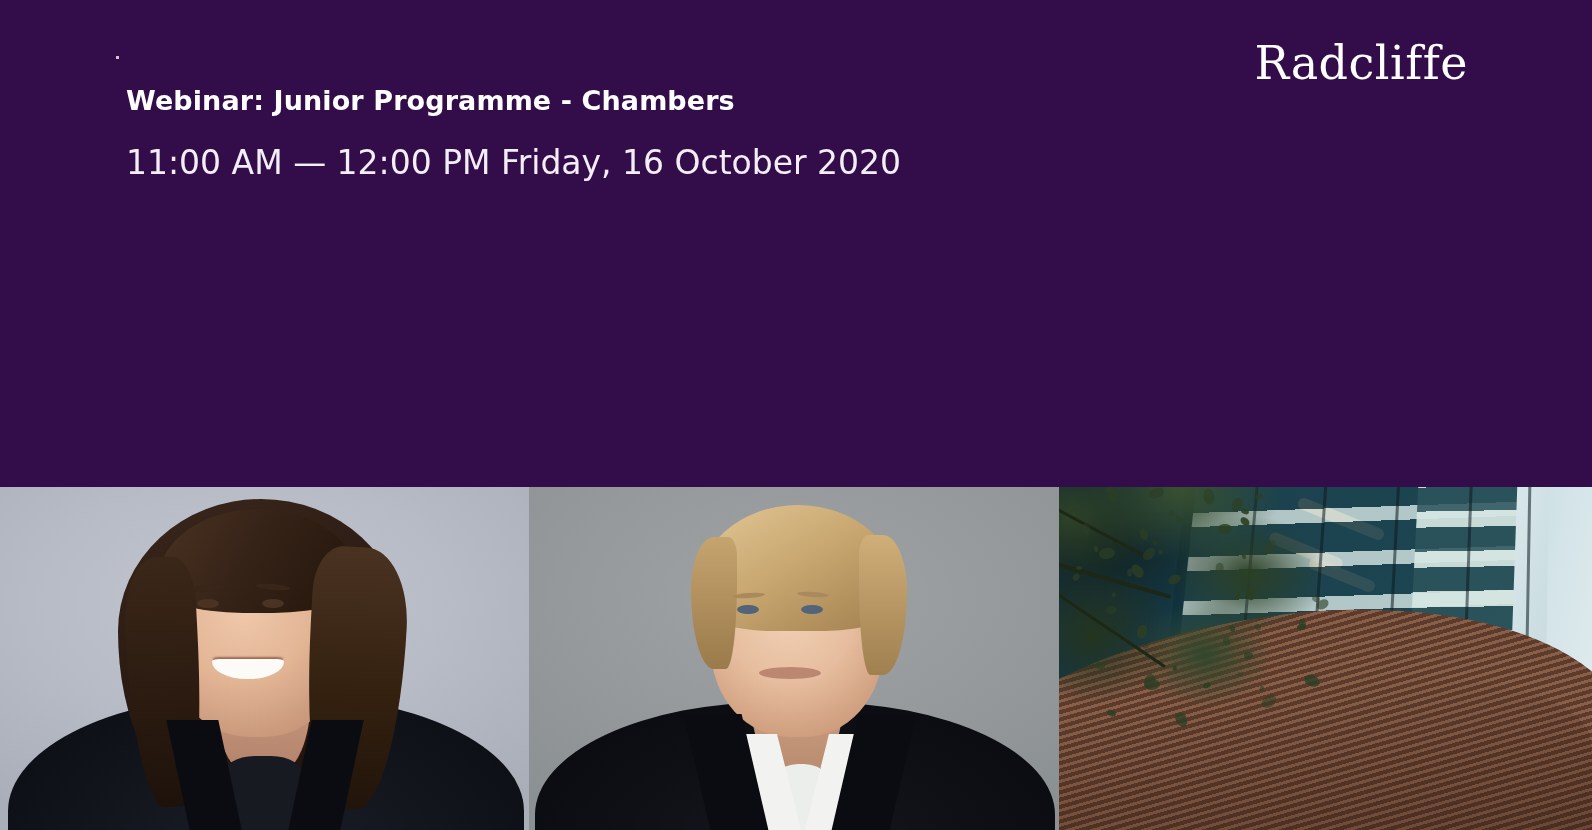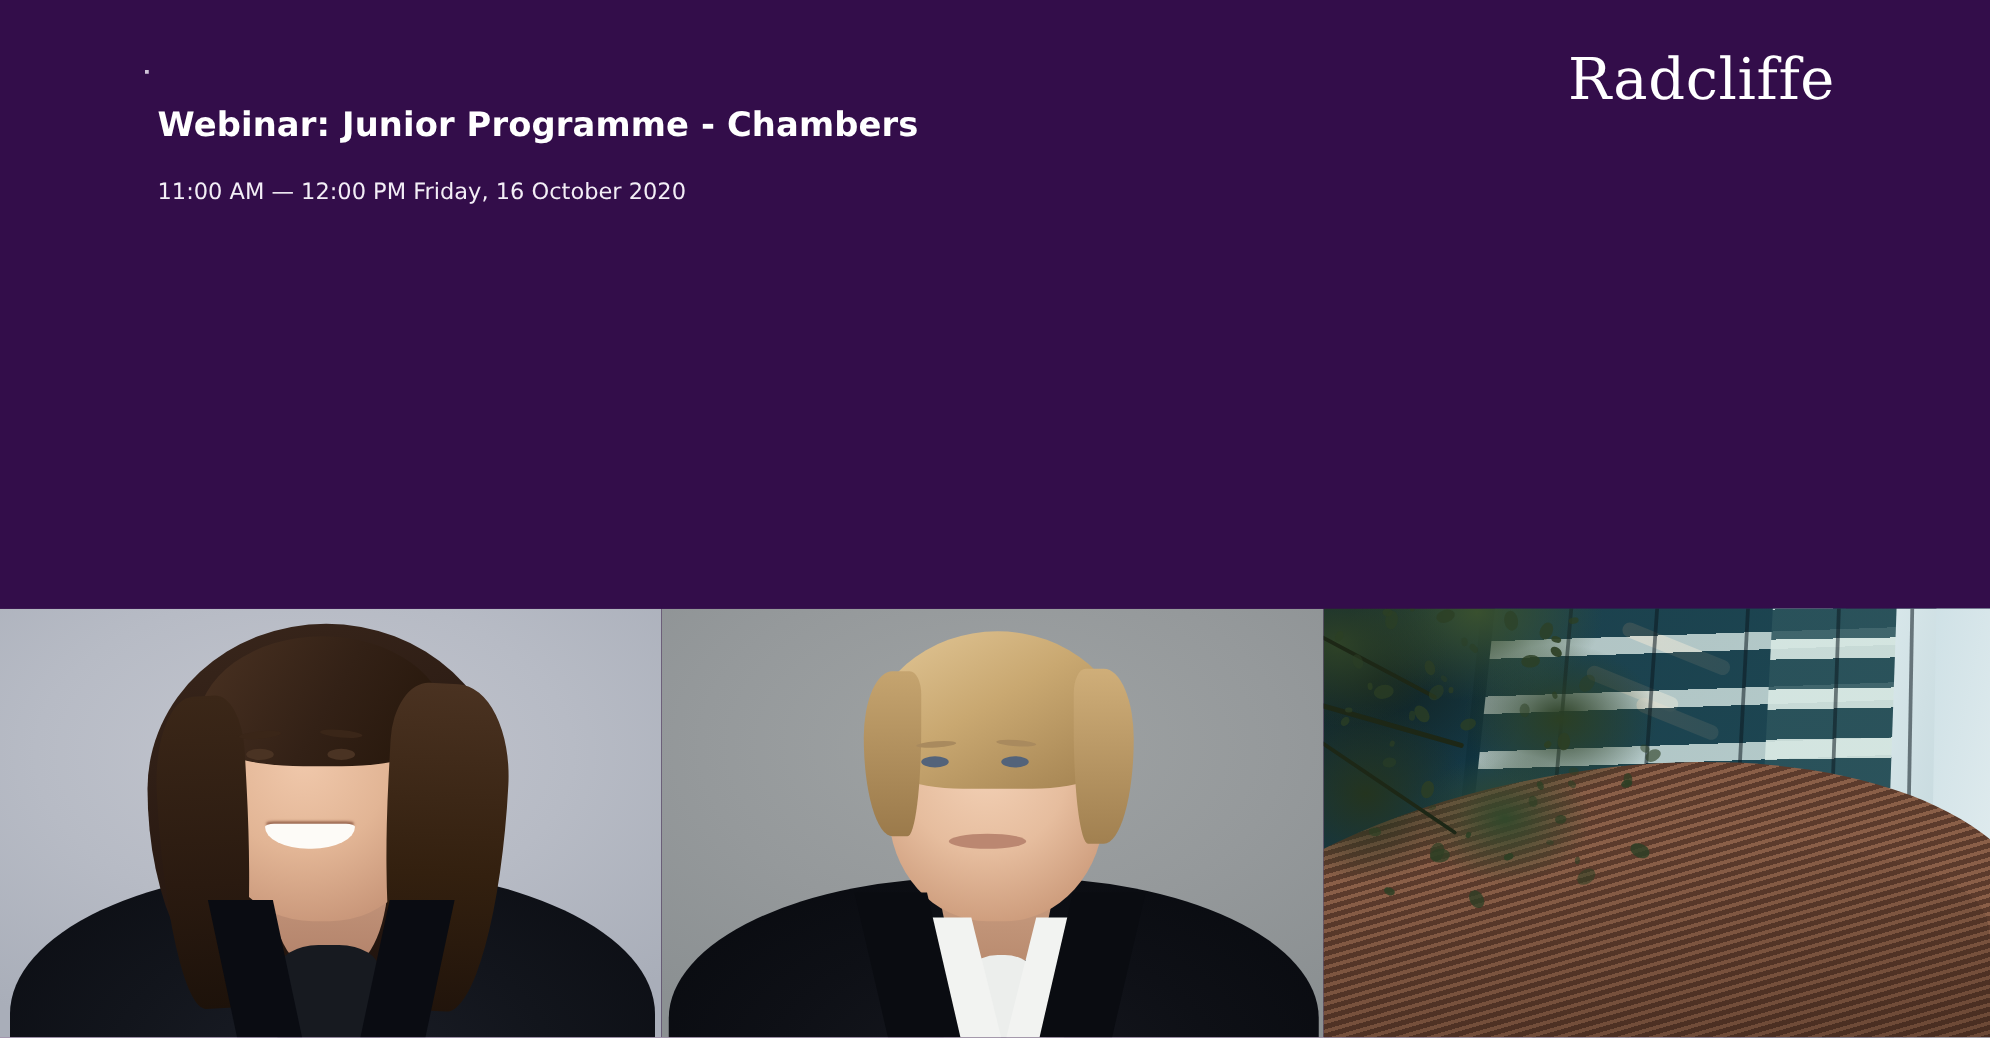--- a/index.html
+++ b/index.html
@@ -83,21 +83,21 @@
     font-weight: normal;
     color: #f3eef6;
     line-height: 1.2;
     white-space: nowrap;
   }
 
   .timing {
     margin: 0;
     padding-top: 27px;
     font-family: "DejaVu Sans", "Liberation Sans", sans-serif;
-    font-size: 18px;
+    font-size: 33px;
     font-weight: normal;
     color: #f3eef6;
     line-height: 1.2;
     white-space: nowrap;
   }
 
   
   .logo {
     position: absolute;
     right: 124px;

